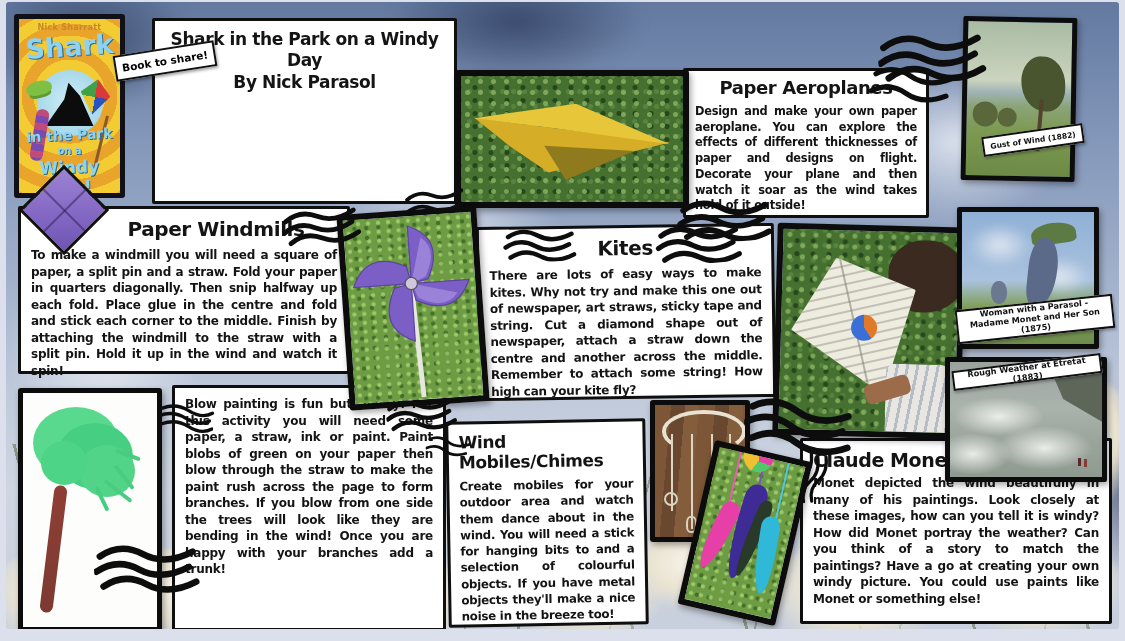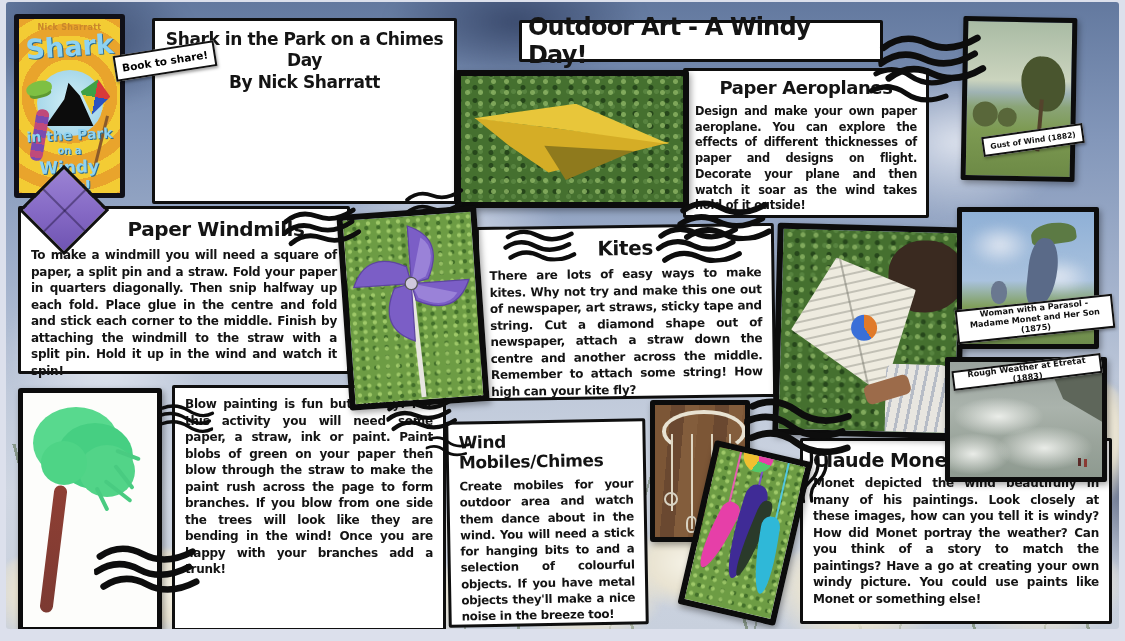--- a/index.html
+++ b/index.html
@@ -186,28 +186,25 @@
     <div class="bk-kite"></div>
     <div class="bk-tail"></div>
     <div class="bk-t2">in the Park</div>
     <div class="bk-t3">on a</div>
     <div class="bk-t4">Windy Day!</div>
   </div>
   <div class="badge">Book to share!</div>
 
   <div class="box shark-box">
     <div class="box-title">
-      <span>Shark in the Park on a Chimes Day</span><br>
-      <span>By Nick Sharratt</span>
+      <span>Shark in the Park on a Windy Day</span><br>
+      <span>By Nick Parasol</span>
     </div>
   </div>
 
-  <div class="box title-box">
-    <h1>Outdoor Art - A Windy Day!</h1>
-  </div>
 
   <div class="photo plane-photo">
     <div class="foliage"></div>
     <div class="plane-body"></div>
     <div class="plane-shadow"></div>
     <div class="plane-top"></div>
   </div>
 
   <div class="box aero-box">
     <div class="box-title" style="font-size:18px;">Paper Aeroplanes</div>

